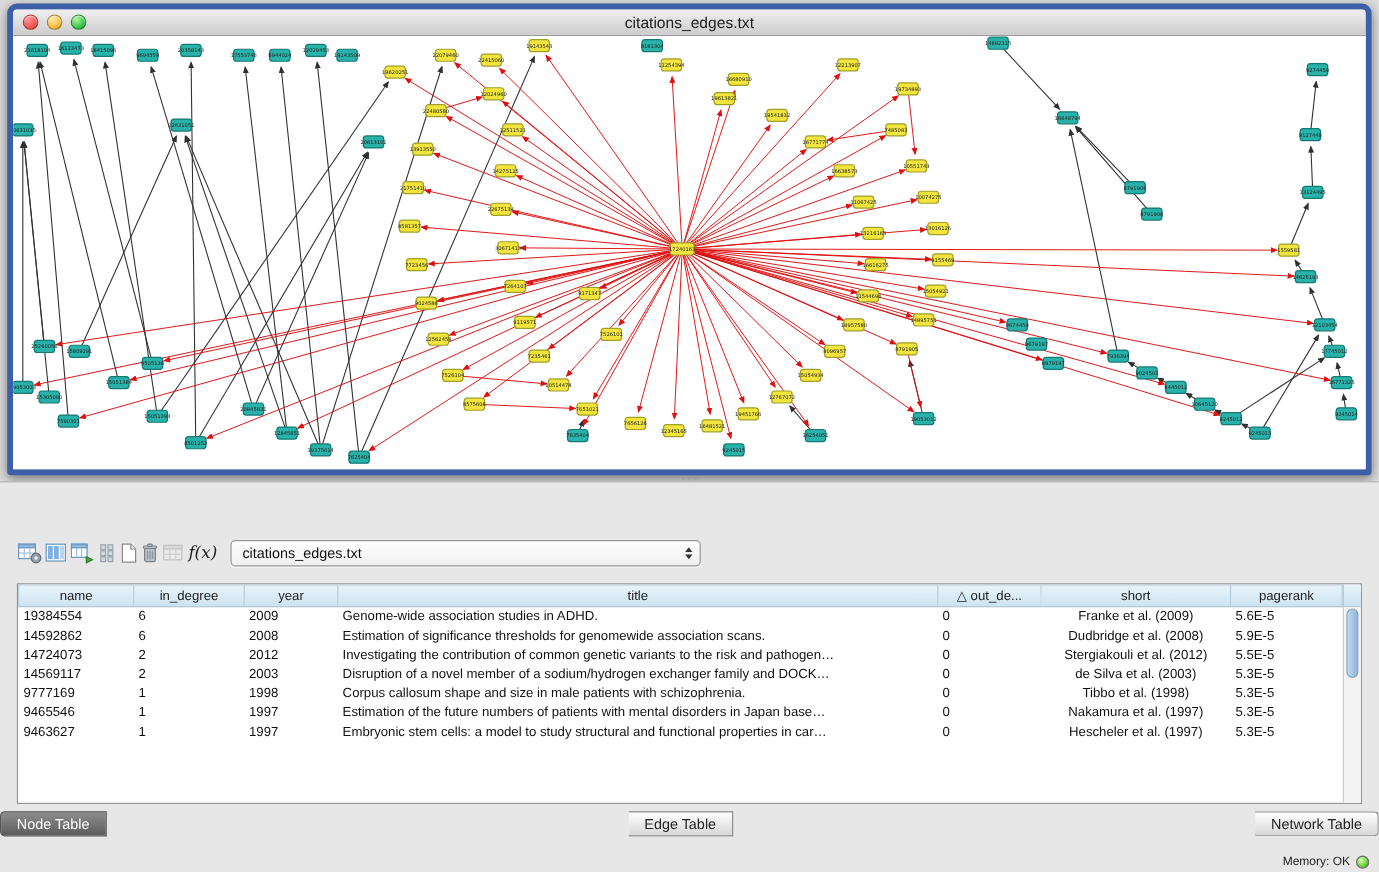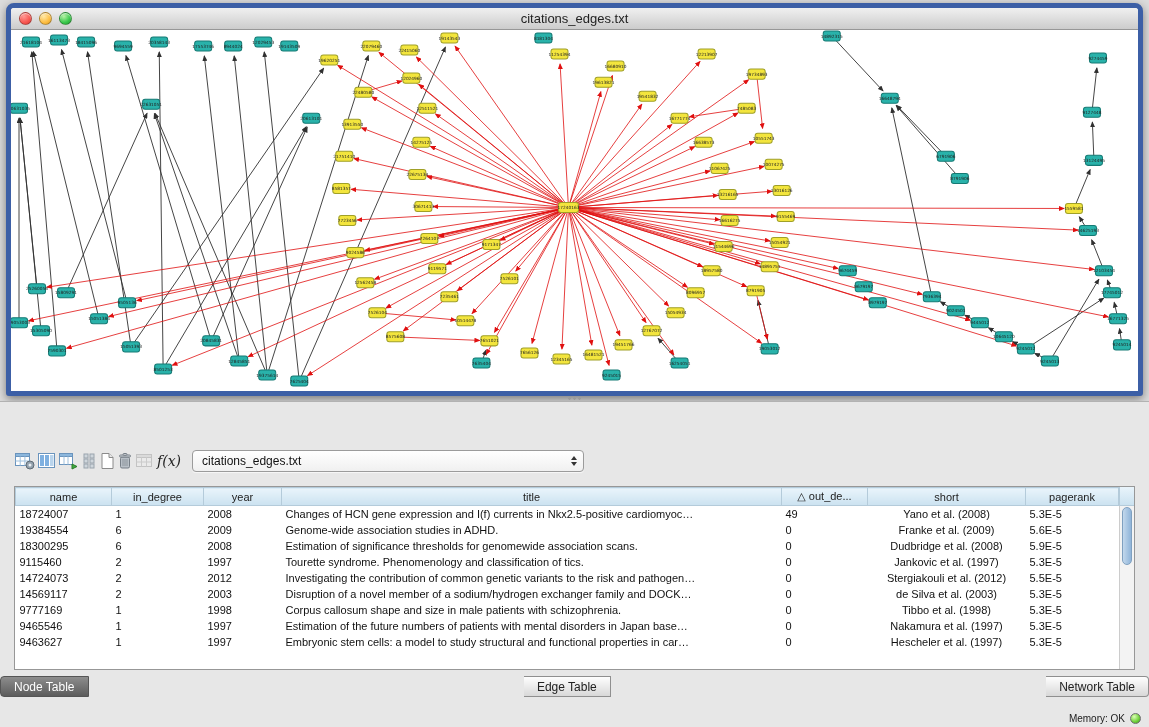--- a/index.html
+++ b/index.html
@@ -756,54 +756,36 @@
             <th>in_degree</th>
             <th>year</th>
             <th>title</th>
             <th>△ out_de...</th>
             <th>short</th>
             <th>pagerank</th>
           </tr>
         </thead>
       <tbody>
           <tr>
-            <td>18724007</td>
-            <td>1</td>
-            <td>2008</td>
-            <td>Changes of HCN gene expression and I(f) currents in Nkx2.5-positive cardiomyoc…</td>
-            <td>49</td>
-            <td>Yano et al. (2008)</td>
-            <td>5.3E-5</td>
-          </tr>
-          <tr>
             <td>19384554</td>
             <td>6</td>
             <td>2009</td>
             <td>Genome-wide association studies in ADHD.</td>
             <td>0</td>
             <td>Franke et al. (2009)</td>
             <td>5.6E-5</td>
           </tr>
           <tr>
-            <td>18300295</td>
+            <td>14592862</td>
             <td>6</td>
             <td>2008</td>
             <td>Estimation of significance thresholds for genomewide association scans.</td>
             <td>0</td>
             <td>Dudbridge et al. (2008)</td>
             <td>5.9E-5</td>
-          </tr>
-          <tr>
-            <td>9115460</td>
-            <td>2</td>
-            <td>1997</td>
-            <td>Tourette syndrome. Phenomenology and classification of tics.</td>
-            <td>0</td>
-            <td>Jankovic et al. (1997)</td>
-            <td>5.3E-5</td>
           </tr>
           <tr>
             <td>14724073</td>
             <td>2</td>
             <td>2012</td>
             <td>Investigating the contribution of common genetic variants to the risk and pathogen…</td>
             <td>0</td>
             <td>Stergiakouli et al. (2012)</td>
             <td>5.5E-5</td>
           </tr>

